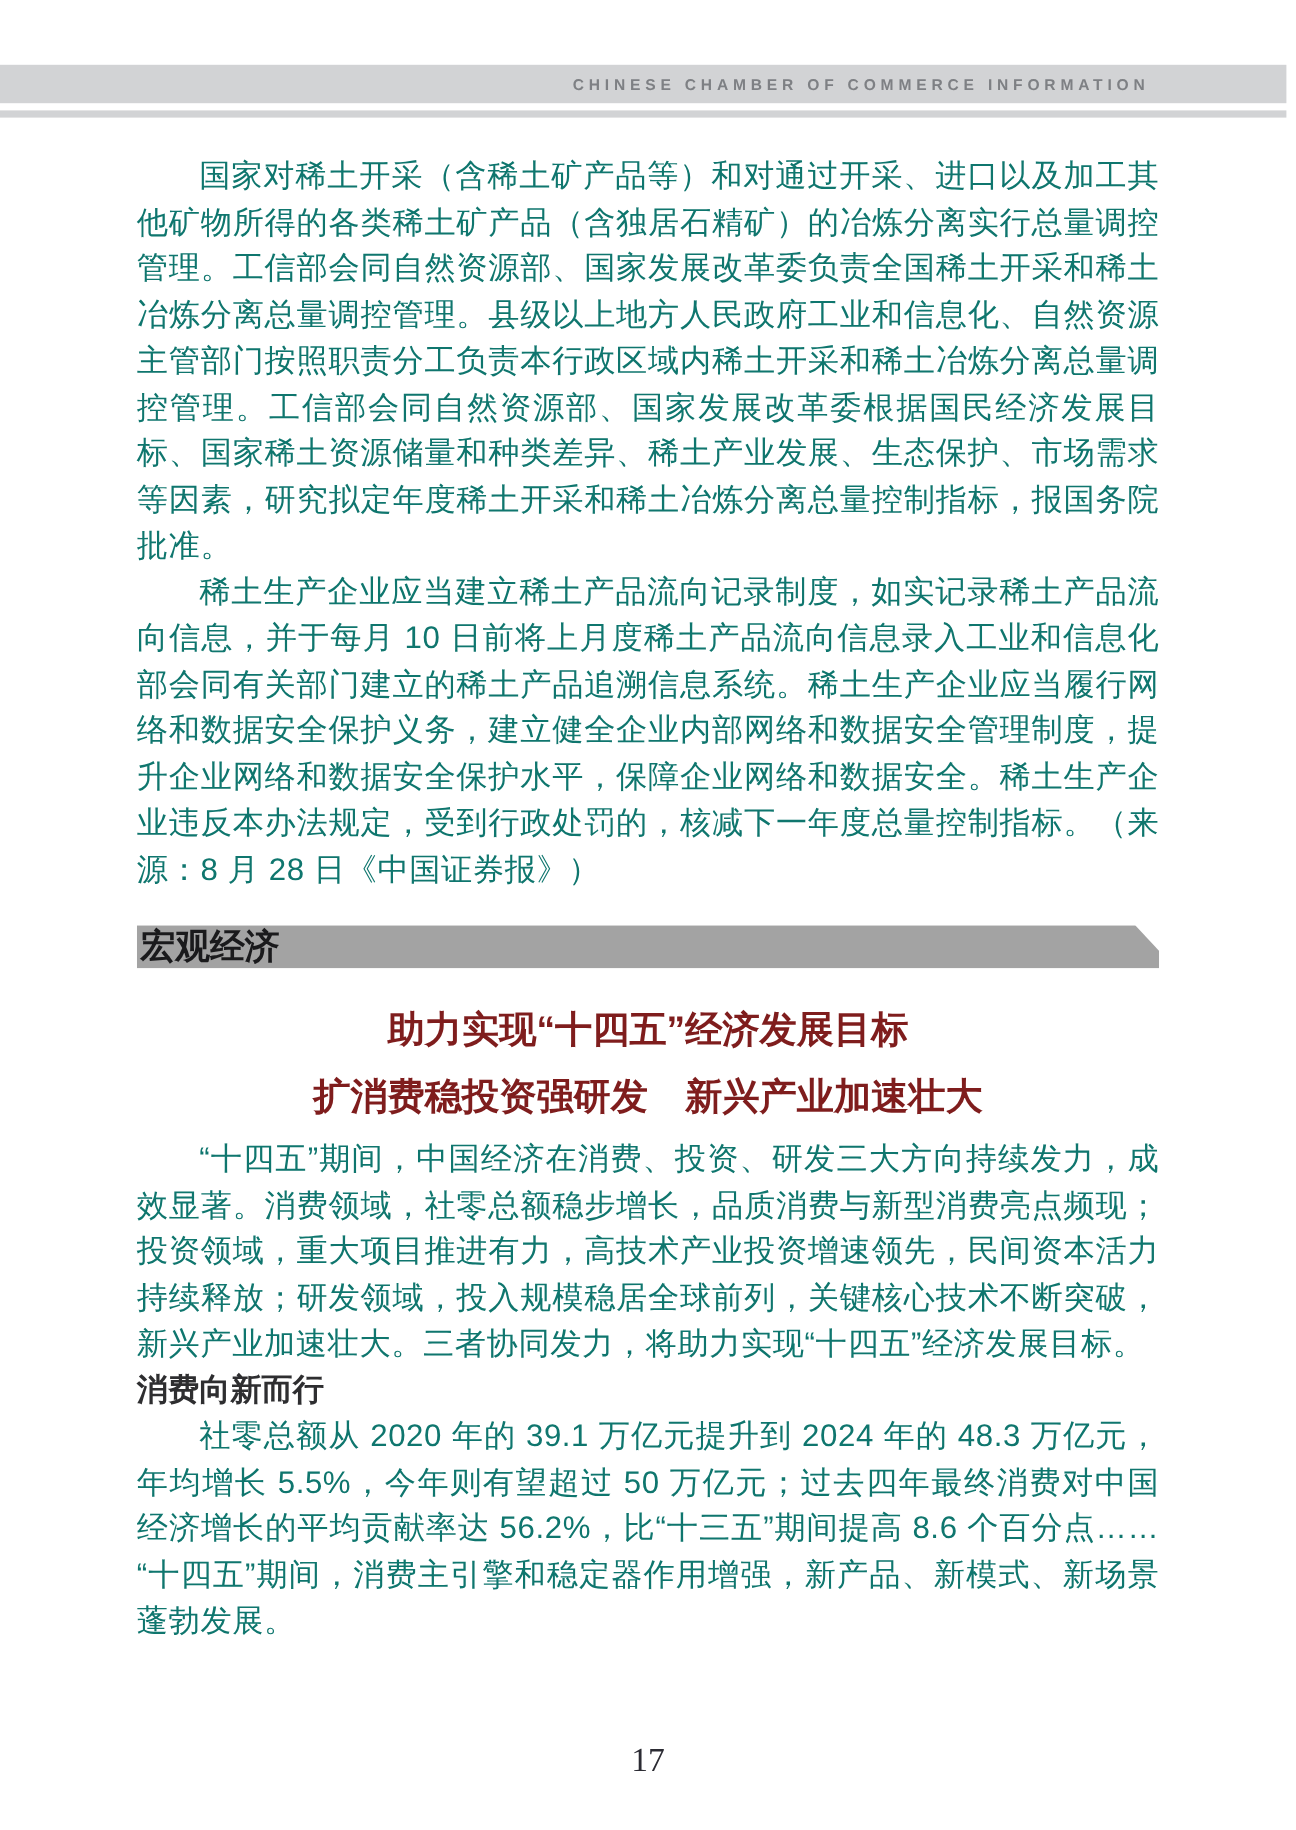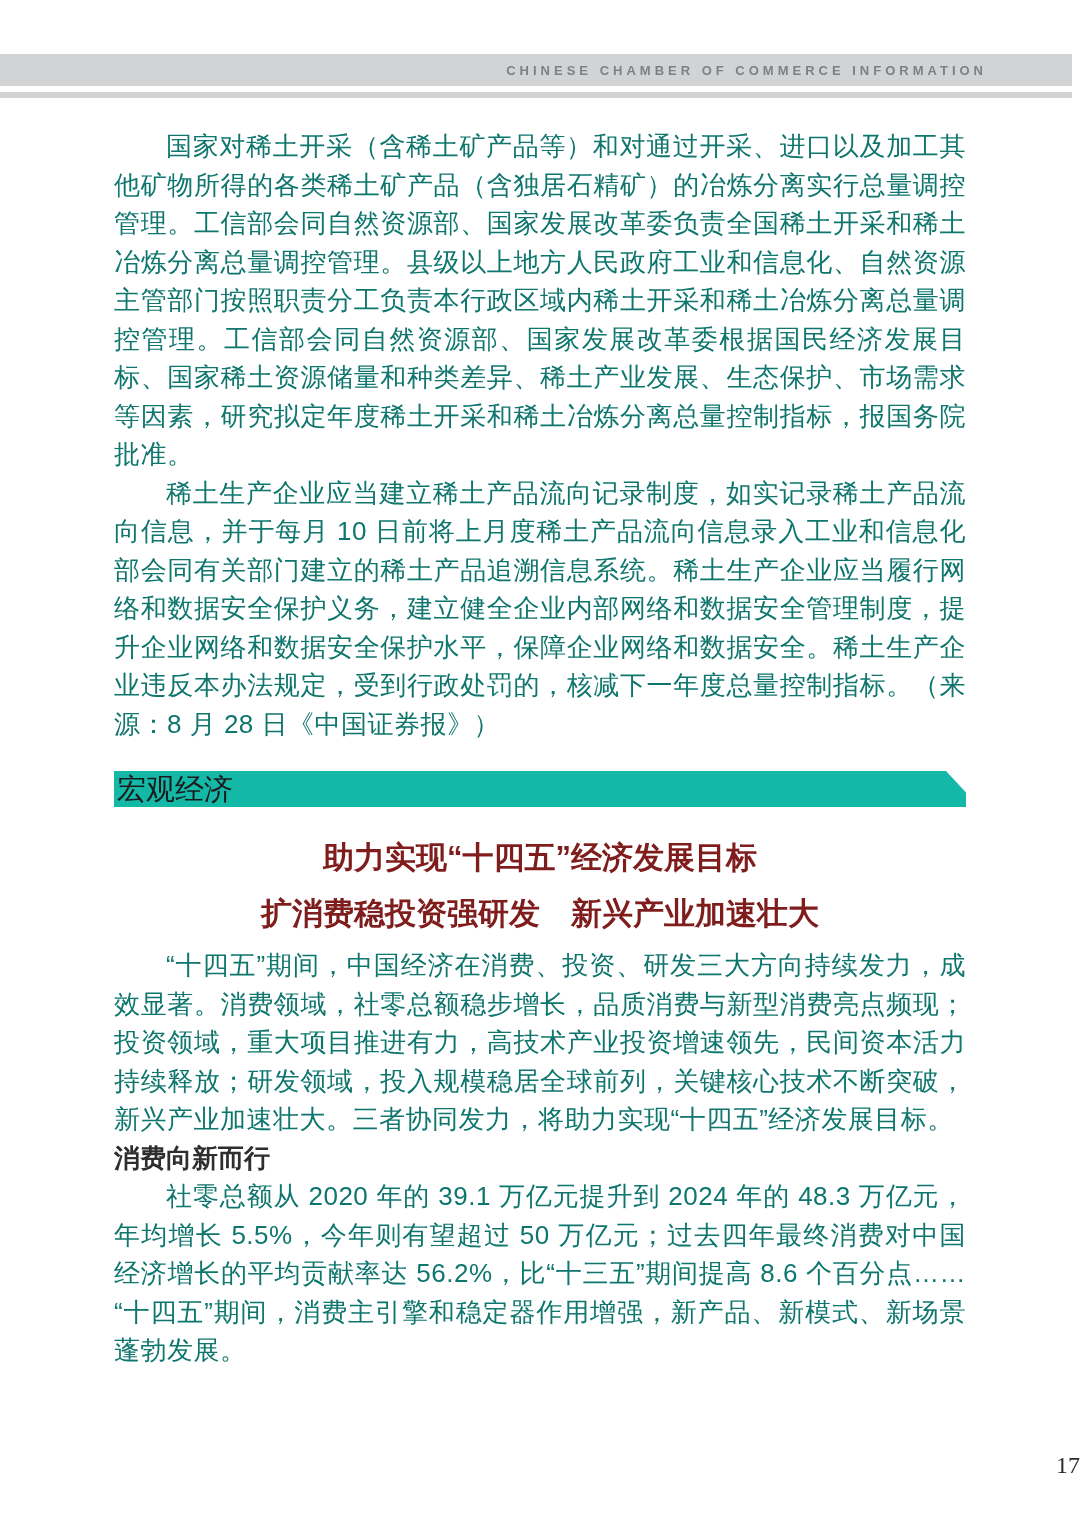--- a/index.html
+++ b/index.html
@@ -9,21 +9,21 @@
     font-family: "Liberation Sans", sans-serif;
     position: relative;
     overflow: hidden;
   }
   
   .banner {
     position: absolute; top: 54px; left: 0;
     width: 1072px; height: 32px;
     background: #d2d3d5;
     display: flex; align-items: center; justify-content: flex-end;
-    padding-right: 85px; box-sizing: border-box;
+    padding-right: 114px; box-sizing: border-box;
   }
   .banner-text {
     font-size: 13px; font-weight: bold;
     letter-spacing: 4px; color: #7e8084;
     white-space: nowrap;
   }
   .banner-rule {
     position: absolute; top: 92px; left: 0;
     width: 1072px; height: 6px;
     background: #d2d3d5;
@@ -38,23 +38,23 @@
     font-size: 26px; line-height: 38.5px;
     color: #0f766e;
     text-align: justify; text-align-last: left;
     text-indent: 2em;
     letter-spacing: 0.5px;
   }
   
   .section-bar {
     margin-top: 28px;
     height: 36px;
-    background: #14b8a6;
+    background: #a3a3a3;
     clip-path: polygon(0 0, calc(100% - 20px) 0, 100% 60%, 100% 100%, 0 100%);
-    display: flex; align-items: flex-end;
+    display: flex; align-items: flex-end; font-weight: bold;
   }
   .section-label {
     font-family: "Liberation Serif", serif;
     font-size: 29px; color: #1a1a1c;
     padding-left: 3px;
     line-height: 36px;
   }
   
   .article-title {
     margin: 23px 0 4px 0;
@@ -65,23 +65,23 @@
   }
   .subtitle {
     margin: 0;
     font-size: 26px; font-weight: bold;
     color: #2e2e30;
     line-height: 38.5px;
   }
   
   .page-number {
     position: absolute; top: 1452px; left: 0;
-    width: 1080px; text-align: right;
+    width: 1080px; text-align: center;
     font-family: "Liberation Serif", serif;
-    font-size: 24px; color: #2b2b33;
+    font-size: 28px; color: #2b2b33;
   }
 </style>
 </head>
 <body>
 
 <div>
 
   <div class="banner">
     <span class="banner-text">CHINESE CHAMBER OF COMMERCE INFORMATION</span>
   </div>

